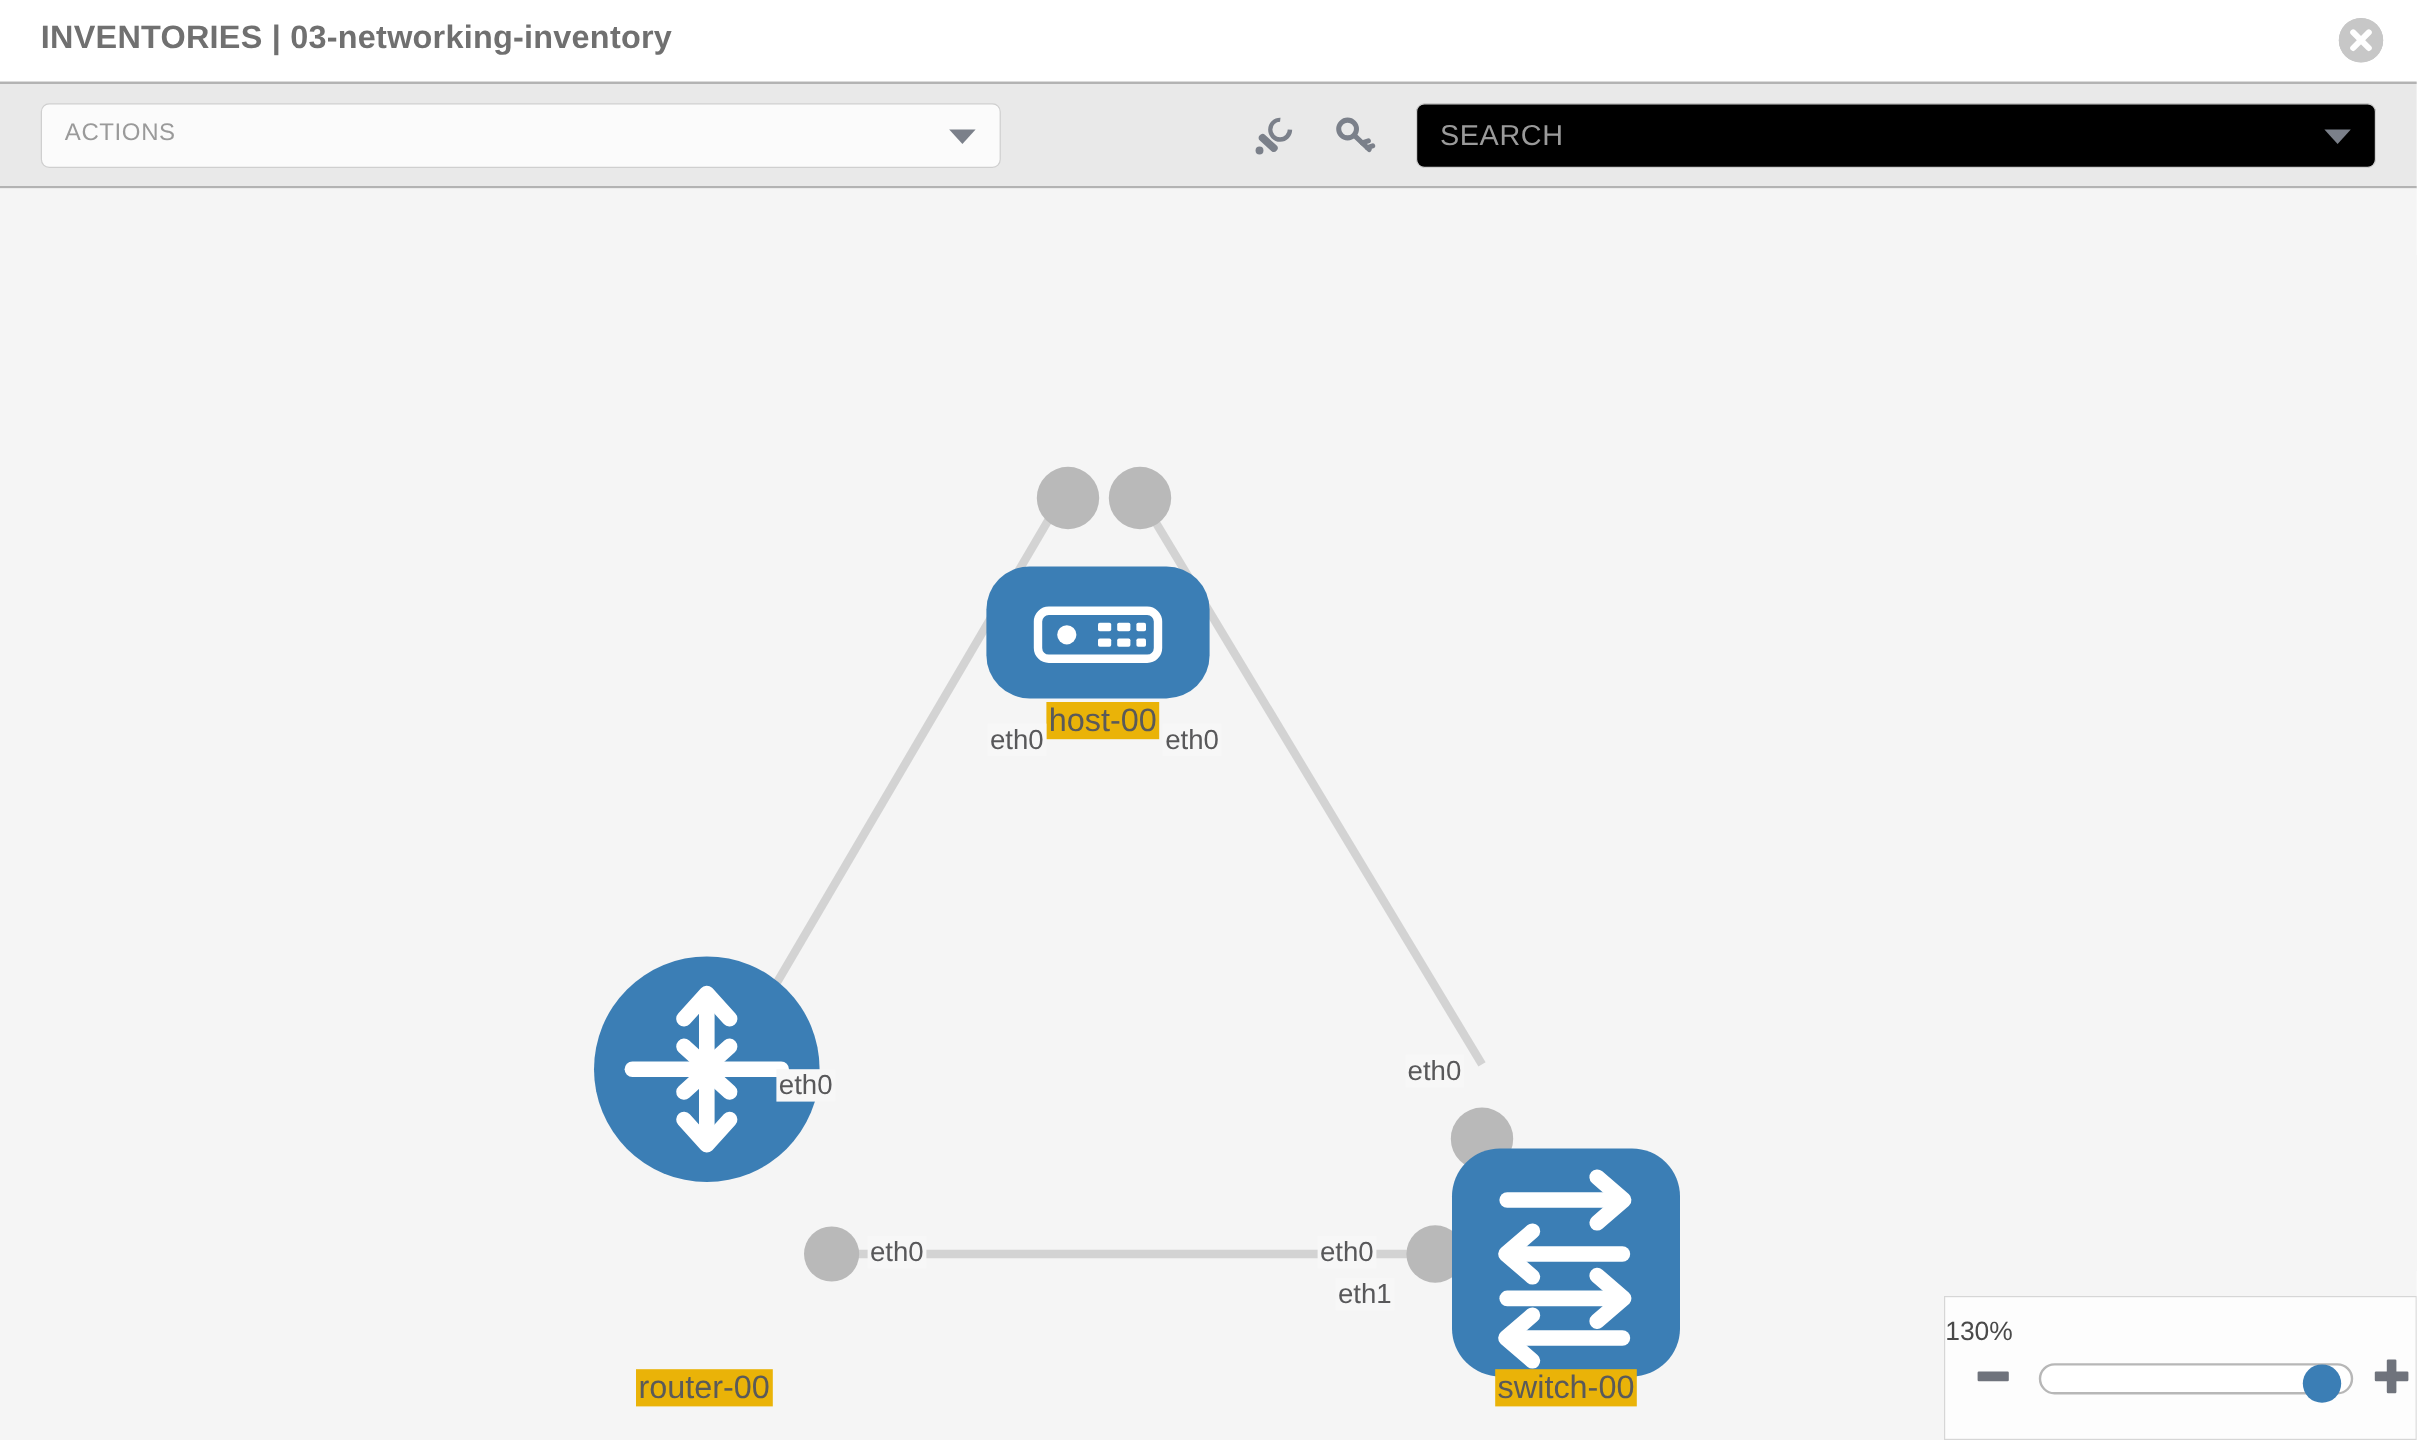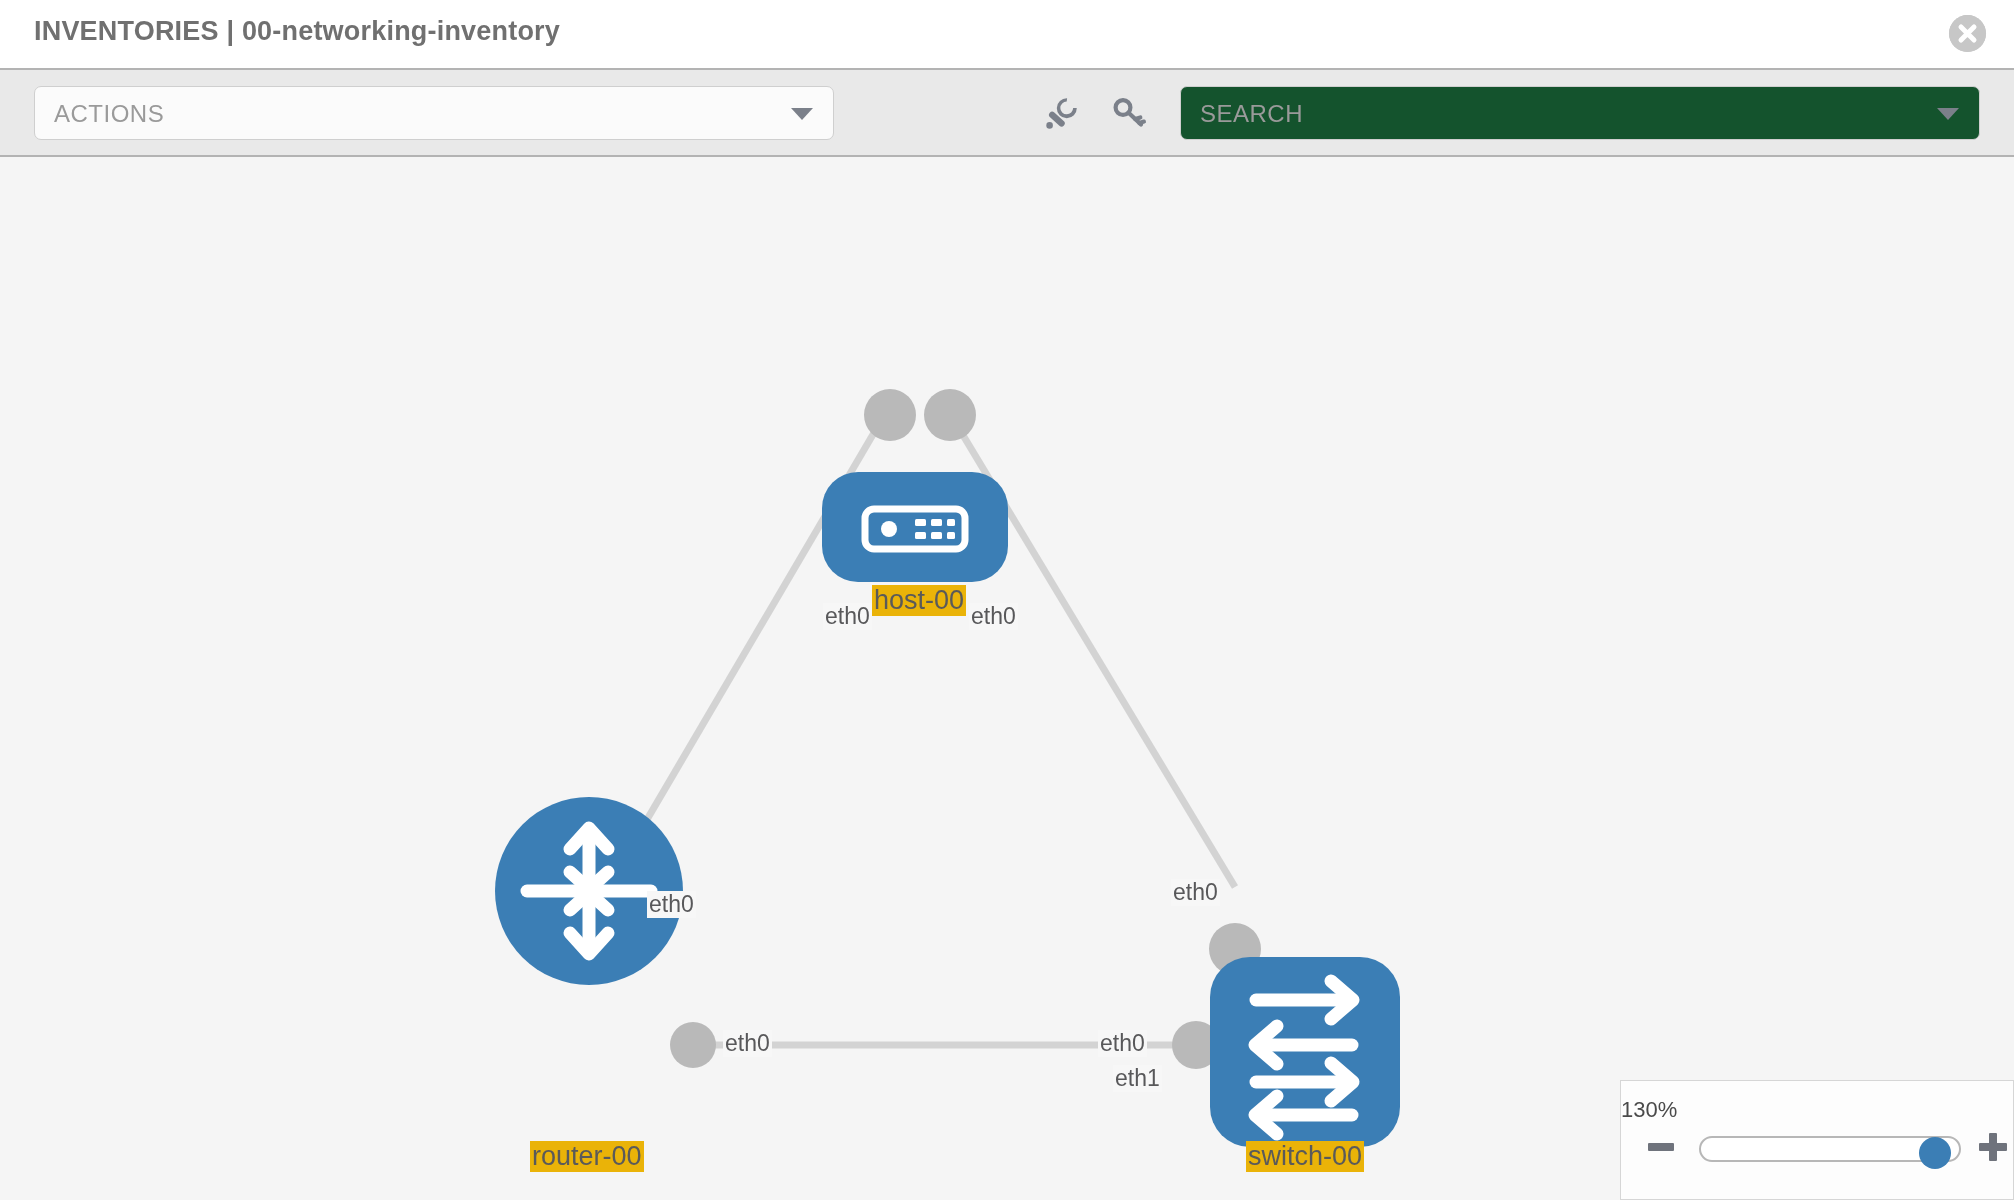--- a/index.html
+++ b/index.html
@@ -65,21 +65,21 @@
     height: 54px;
     background: #fbfbfb;
     border: 1.5px solid #cfcfcf;
     border-radius: 7px;
     box-sizing: border-box;
   }
   .actions-label {
     position: absolute;
     left: 19px;
     top: 13px;
-    font-size: 24px;
+    font-size: 20px;
     color: #9a9a9a;
     letter-spacing: 0.5px;
   }
   .caret {
     width: 0; height: 0;
     border-left: 11px solid transparent;
     border-right: 11px solid transparent;
     border-top: 12px solid #7b808a;
   }
   .actions-caret {
@@ -96,21 +96,21 @@
   }
   .wrench-icon { left: 1040px; }
   .key-icon { left: 1108px; }
 
   .search-select {
     position: absolute;
     left: 1180px;
     top: 16px;
     width: 800px;
     height: 54px;
-    background: #14532d;
+    background: #000000;
     border: 1.5px solid #cfcfcf;
     border-radius: 7px;
     box-sizing: border-box;
   }
   .search-label {
     position: absolute;
     left: 19px;
     top: 13px;
     font-size: 24px;
     color: #9a9a9a;
@@ -226,21 +226,21 @@
     background: #6f737c;
     border-radius: 1px;
   }
   .zoom-plus::before { left: 0; top: 10px; width: 28px; height: 8px; }
   .zoom-plus::after  { left: 10px; top: 0; width: 8px; height: 28px; }
 </style>
 </head>
 <body>
 
 <div class="header">
-  <div class="page-title">INVENTORIES | 00-networking-inventory</div>
+  <div class="page-title">INVENTORIES | 03-networking-inventory</div>
   <div class="close-btn">
     <svg width="37" height="37" viewBox="0 0 37 37" aria-hidden="true">
       <circle cx="18.5" cy="18.5" r="18.5" fill="#c7c7c7"></circle>
       <path d="M12 12 L25 25 M25 12 L12 25" stroke="#ffffff" stroke-width="5" stroke-linecap="round"></path>
     </svg>
   </div>
 </div>
 
 <div class="toolbar">
 

